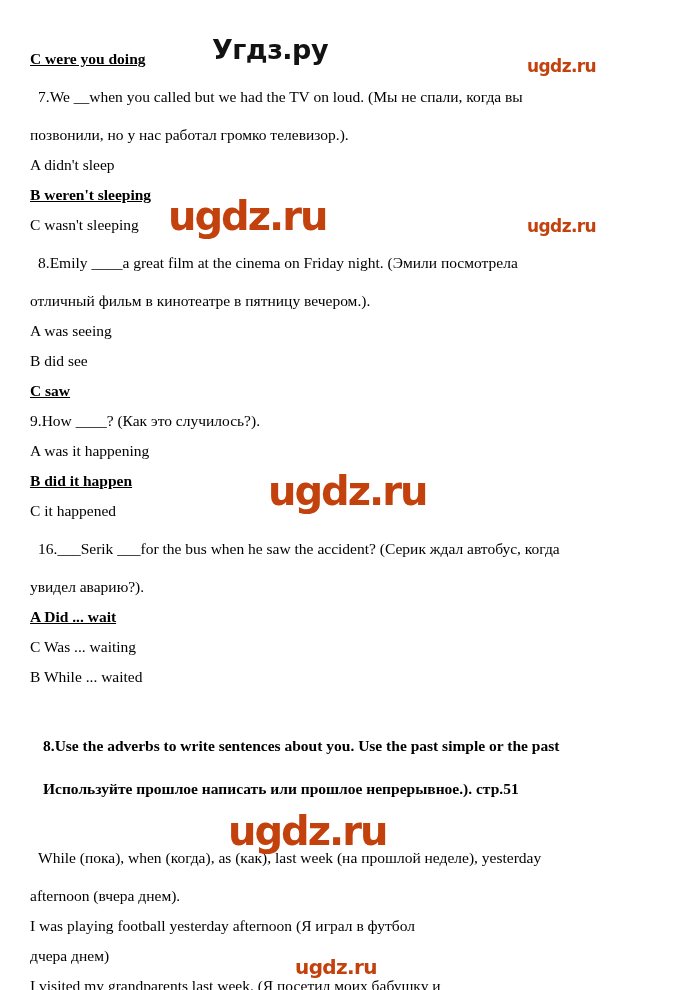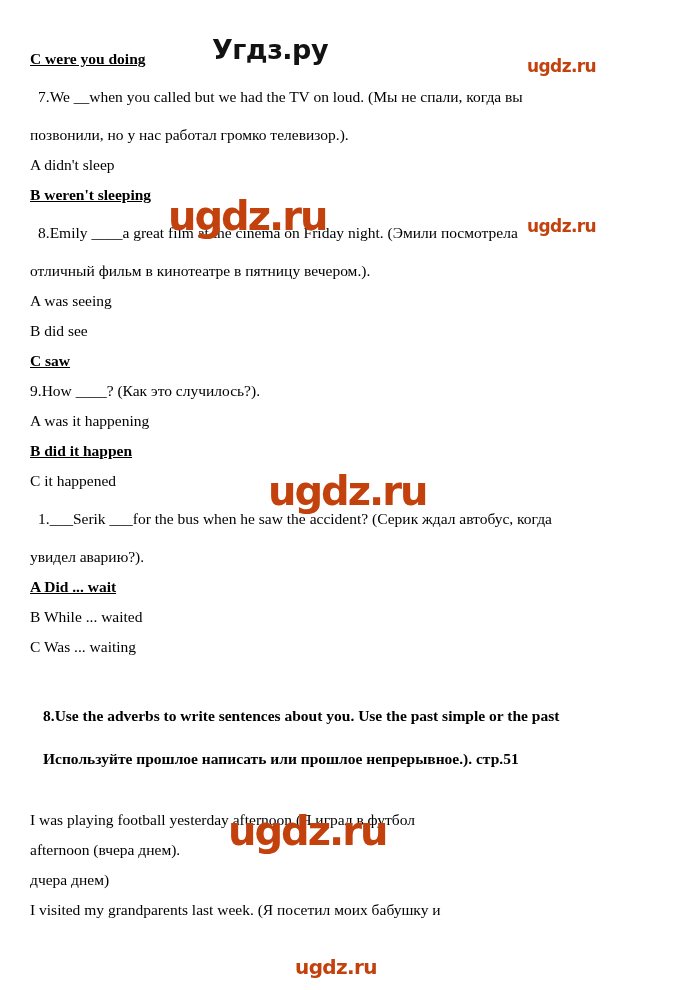--- a/index.html
+++ b/index.html
@@ -114,50 +114,52 @@
   <div class="line">
     <span class="answer">C were you doing</span>
   </div>
 
   <div class="para">7.We __when you called but we had the TV on loud. (Мы не спали, когда вы</div>
   <div class="line">позвонили, но у нас работал громко телевизор.).</div>
   <div class="line">A didn't sleep</div>
   <div class="line">
     <span class="answer">B weren't sleeping</span>
   </div>
+  <div class="line">C wasn't sleeping</div>
 
   <div class="para">8.Emily ____a great film at the cinema on Friday night. (Эмили посмотрела</div>
   <div class="line">отличный фильм в кинотеатре в пятницу вечером.).</div>
   <div class="line">A was seeing</div>
   <div class="line">B did see</div>
   <div class="line">
     <span class="answer">C saw</span>
   </div>
 
   <div class="line">9.How ____? (Как это случилось?).</div>
   <div class="line">A was it happening</div>
   <div class="line">
     <span class="answer">B did it happen</span>
   </div>
   <div class="line">C it happened</div>
 
-  <div class="para">1.___Serik ___for the bus when he saw the accident? (Серик ждал автобус, когда</div>
+  <div class="para">16.___Serik ___for the bus when he saw the accident? (Серик ждал автобус, когда</div>
   <div class="line">увидел аварию?).</div>
   <div class="line">
     <span class="answer">A Did ... wait</span>
   </div>
+  <div class="line">C Was ... waiting</div>
   <div class="line">B While ... waited</div>
-  <div class="line">C Was ... waiting</div>
 
   <div class="gap-block"></div>
 
   <div class="task-head">8.Use the adverbs to write sentences about you. Use the past simple or the past</div>
   <div class="task-head">Используйте прошлое написать или прошлое непрерывное.). стр.51</div>
 
   <div class="gap-small"></div>
 
+  <div class="para">While (пока), when (когда), as (как), last week (на прошлой неделе),  yesterday</div>
+  <div class="line">afternoon (вчера днем).</div>
+
   <div class="line">I was playing football yesterday afternoon (Я играл в футбол</div>
-
-  <div class="line">afternoon (вчера днем).</div>
   <div class="line">дчера днем)</div>
   <div class="line">I visited my grandparents last week. (Я посетил моих бабушку и</div>
 
 </div>
 
 </body></html>

